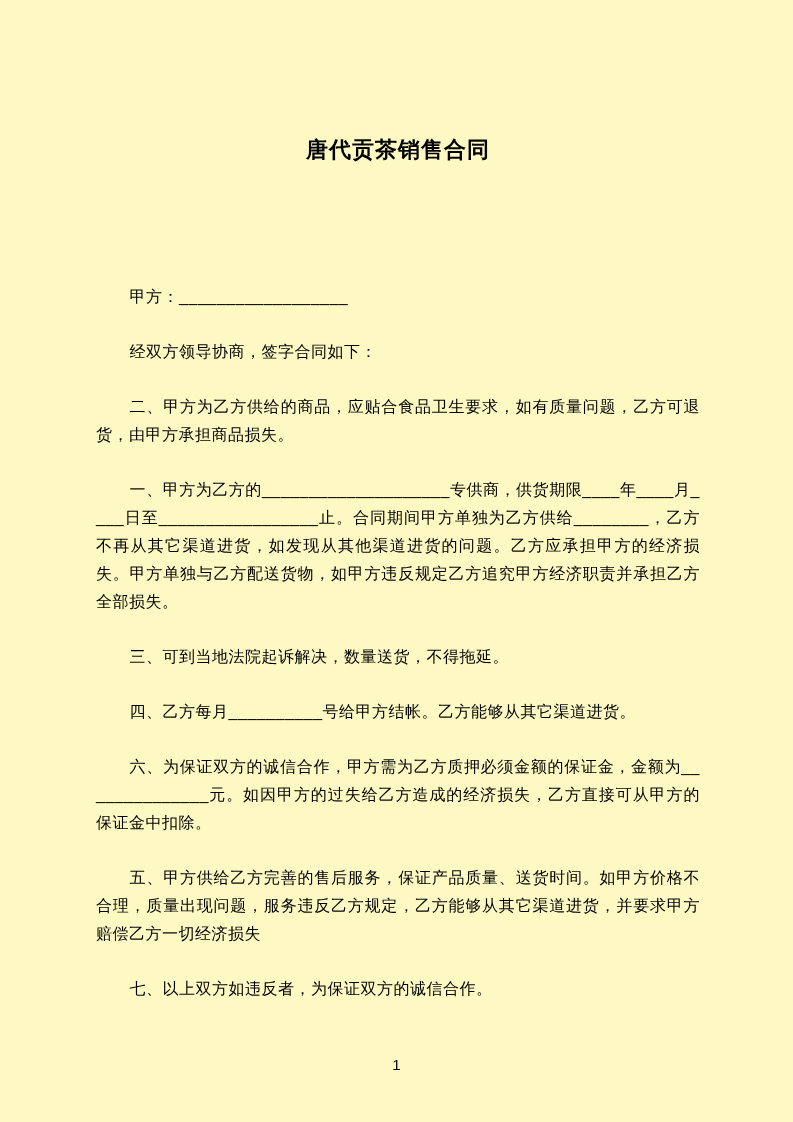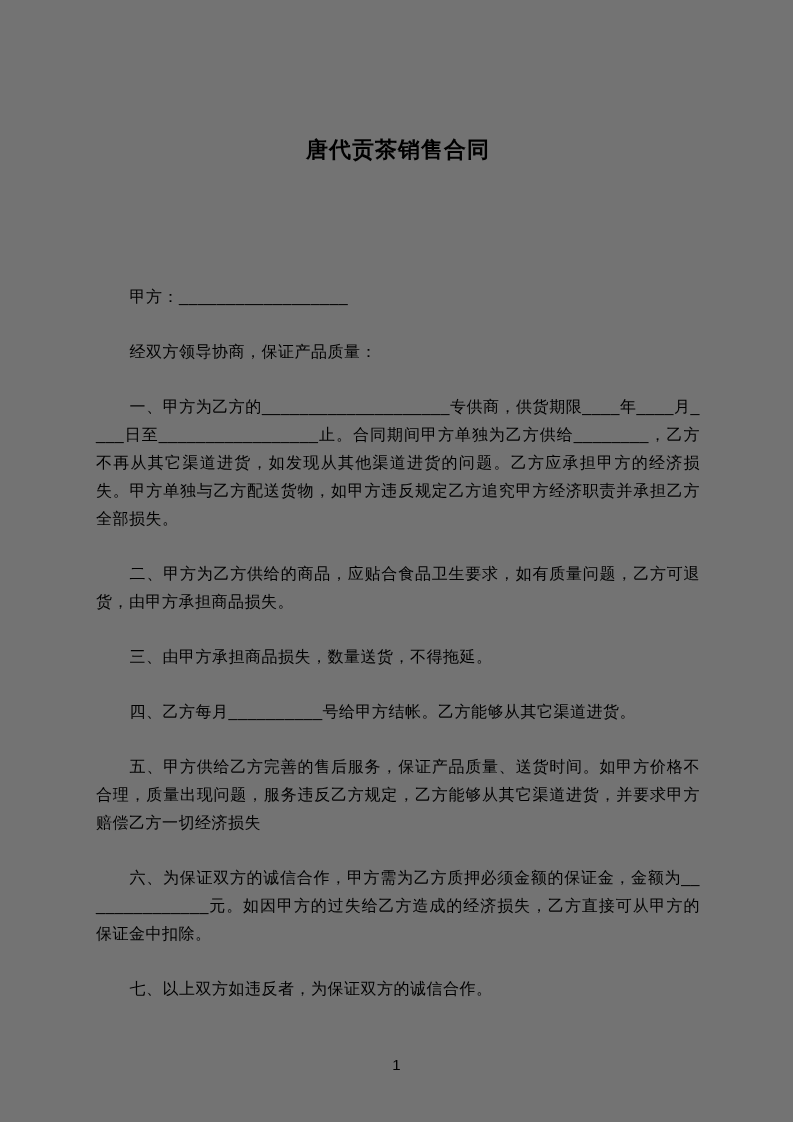--- a/index.html
+++ b/index.html
@@ -6,21 +6,21 @@
     margin: 0;
     padding: 0;
     background: #ffffff;
   }
   .page {
     position: relative;
     width: 793px;
     height: 1122px;
     margin: 0 auto;
     box-sizing: border-box;
-    background: #737373;
+    background: #fef9c3;
     color: #000000;
     font-family: "Liberation Sans", "DejaVu Sans", sans-serif;
     font-size: 16px;
     padding: 135px 93px 0 96px;
     overflow: hidden;
   }
   .doc-title {
     margin: 0 0 118px 0;
     font-size: 22px;
     line-height: 30px;
@@ -52,30 +52,30 @@
 </style>
 </head>
 <body>
 
 <div class="page">
   <h1 class="doc-title">唐代贡茶销售合同</h1>
 
   <p class="para party-line">甲方：__________________</p>
 
 
-  <p class="para">经双方领导协商，保证产品质量：</p>
+  <p class="para">经双方领导协商，签字合同如下：</p>
+
+  <p class="para">二、甲方为乙方供给的商品，应贴合食品卫生要求，如有质量问题，乙方可退货，由甲方承担商品损失。</p>
 
   <p class="para">一、甲方为乙方的____________________专供商，供货期限____年____月____日至_________________止。合同期间甲方单独为乙方供给________，乙方不再从其它渠道进货，如发现从其他渠道进货的问题。乙方应承担甲方的经济损失。甲方单独与乙方配送货物，如甲方违反规定乙方追究甲方经济职责并承担乙方全部损失。</p>
 
-  <p class="para">二、甲方为乙方供给的商品，应贴合食品卫生要求，如有质量问题，乙方可退货，由甲方承担商品损失。</p>
-
-  <p class="para">三、由甲方承担商品损失，数量送货，不得拖延。</p>
+  <p class="para">三、可到当地法院起诉解决，数量送货，不得拖延。</p>
 
   <p class="para">四、乙方每月__________号给甲方结帐。乙方能够从其它渠道进货。</p>
 
+  <p class="para">六、为保证双方的诚信合作，甲方需为乙方质押必须金额的保证金，金额为______________元。如因甲方的过失给乙方造成的经济损失，乙方直接可从甲方的保证金中扣除。</p>
+
   <p class="para">五、甲方供给乙方完善的售后服务，保证产品质量、送货时间。如甲方价格不合理，质量出现问题，服务违反乙方规定，乙方能够从其它渠道进货，并要求甲方赔偿乙方一切经济损失</p>
-
-  <p class="para">六、为保证双方的诚信合作，甲方需为乙方质押必须金额的保证金，金额为______________元。如因甲方的过失给乙方造成的经济损失，乙方直接可从甲方的保证金中扣除。</p>
 
   <p class="para">七、以上双方如违反者，为保证双方的诚信合作。</p>
 
   <div class="page-number">1</div>
 </div>
 
 </body></html>

